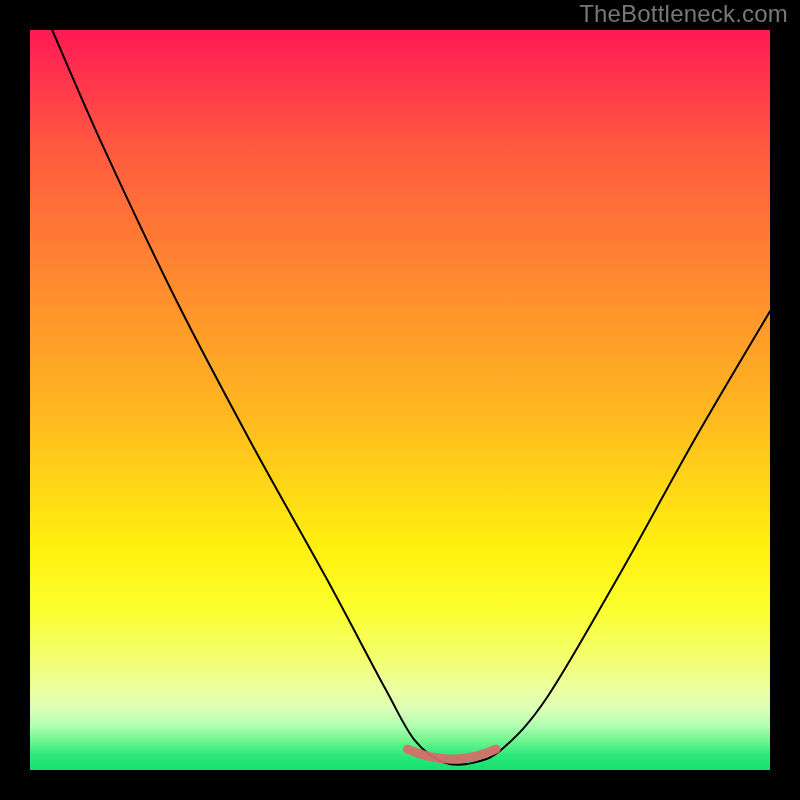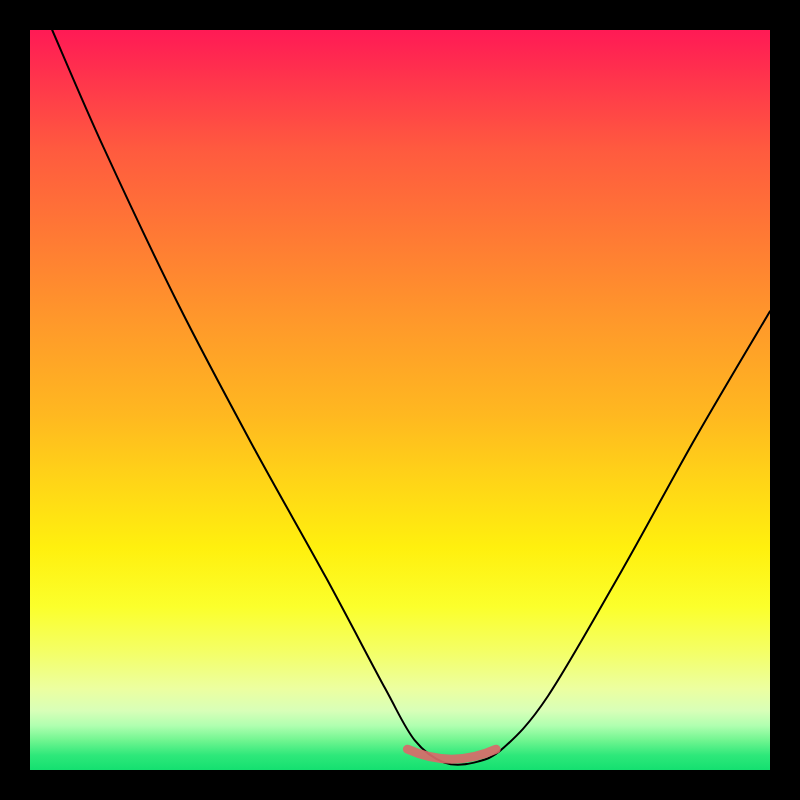--- a/index.html
+++ b/index.html
@@ -78,20 +78,21 @@
     stroke-linecap: round;
     stroke-linejoin: round;
     opacity: 0.92;
   }
 </style>
 </head>
 <body>
 
 <div class="frame">
 
+  <div class="watermark">TheBottleneck.com</div>
 
   <div class="plot-area">
     <div class="gradient-bg"></div>
 
     <svg class="overlay" viewBox="0 0 740 740" preserveAspectRatio="none">
       <path id="curve-path" class="curve" d="M 22.2 0 C 30.833333333333332 19.733333333333327, 53.03333333333333 72.76666666666665, 74 118.39999999999998 C 94.96666666666667 164.0333333333333, 123.33333333333334 224.4666666666667, 148 273.8 C 172.66666666666666 323.1333333333333, 197.33333333333334 368.76666666666665, 222 414.4 C 246.66666666666666 460.0333333333333, 273.8 506.90000000000003, 296 547.6 C 318.2 588.3000000000001, 340.4 631.4666666666667, 355.2 658.6 C 370 685.7333333333333, 374.93333333333334 698.0666666666666, 384.8 710.4 C 394.6666666666667 722.7333333333333, 404.53333333333336 728.9, 414.40000000000003 732.6 C 424.2666666666667 736.3000000000001, 434.1333333333333 735.0666666666667, 444 732.6 C 453.8666666666667 730.1333333333333, 461.2666666666667 728.9, 473.6 717.8 C 485.93333333333334 706.6999999999999, 498.26666666666665 695.6, 518 666 C 537.7333333333333 636.4, 567.3333333333334 583.3666666666667, 592 540.2 C 616.6666666666666 497.03333333333336, 641.3333333333334 450.1666666666667, 666 407 C 690.6666666666666 363.8333333333333, 727.6666666666666 302.16666666666663, 740 281.2"></path>
       <path id="marker-path" class="marker" d="M 377.40000000000003 719.2 Q 399.6 729.2, 421.8 729.2 Q 444 729.2, 466.2 719.2" stroke="#d96a6a"></path>
     </svg>
   </div>
 

